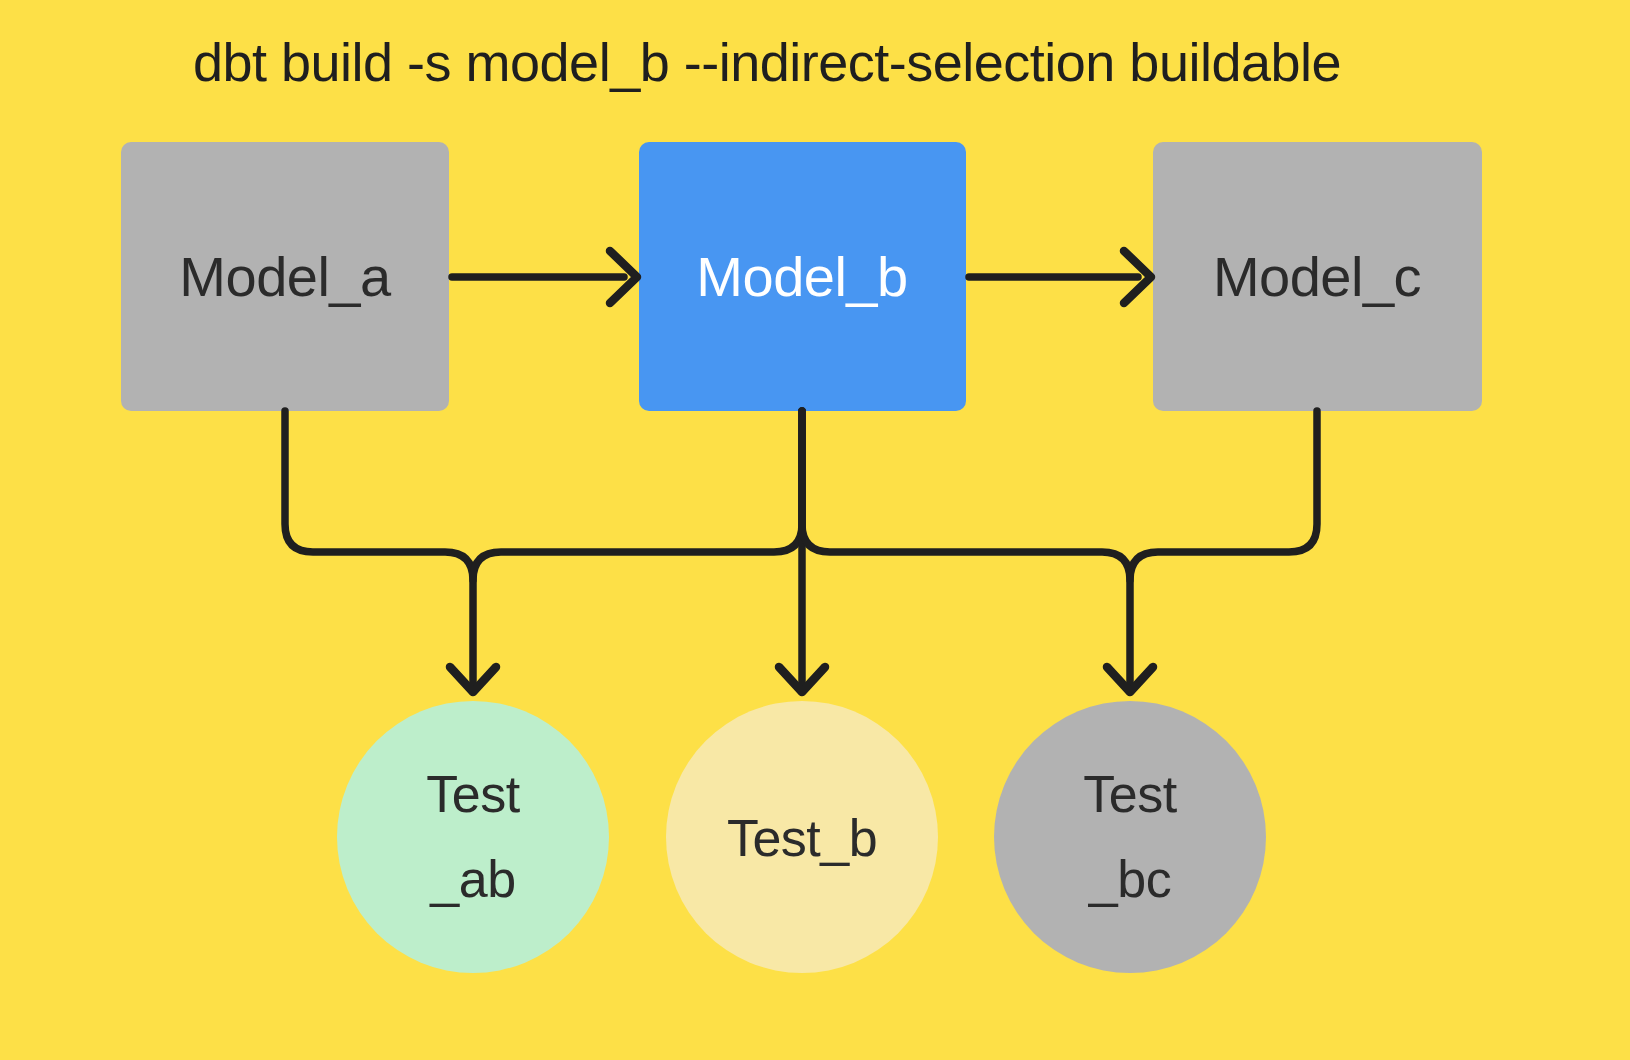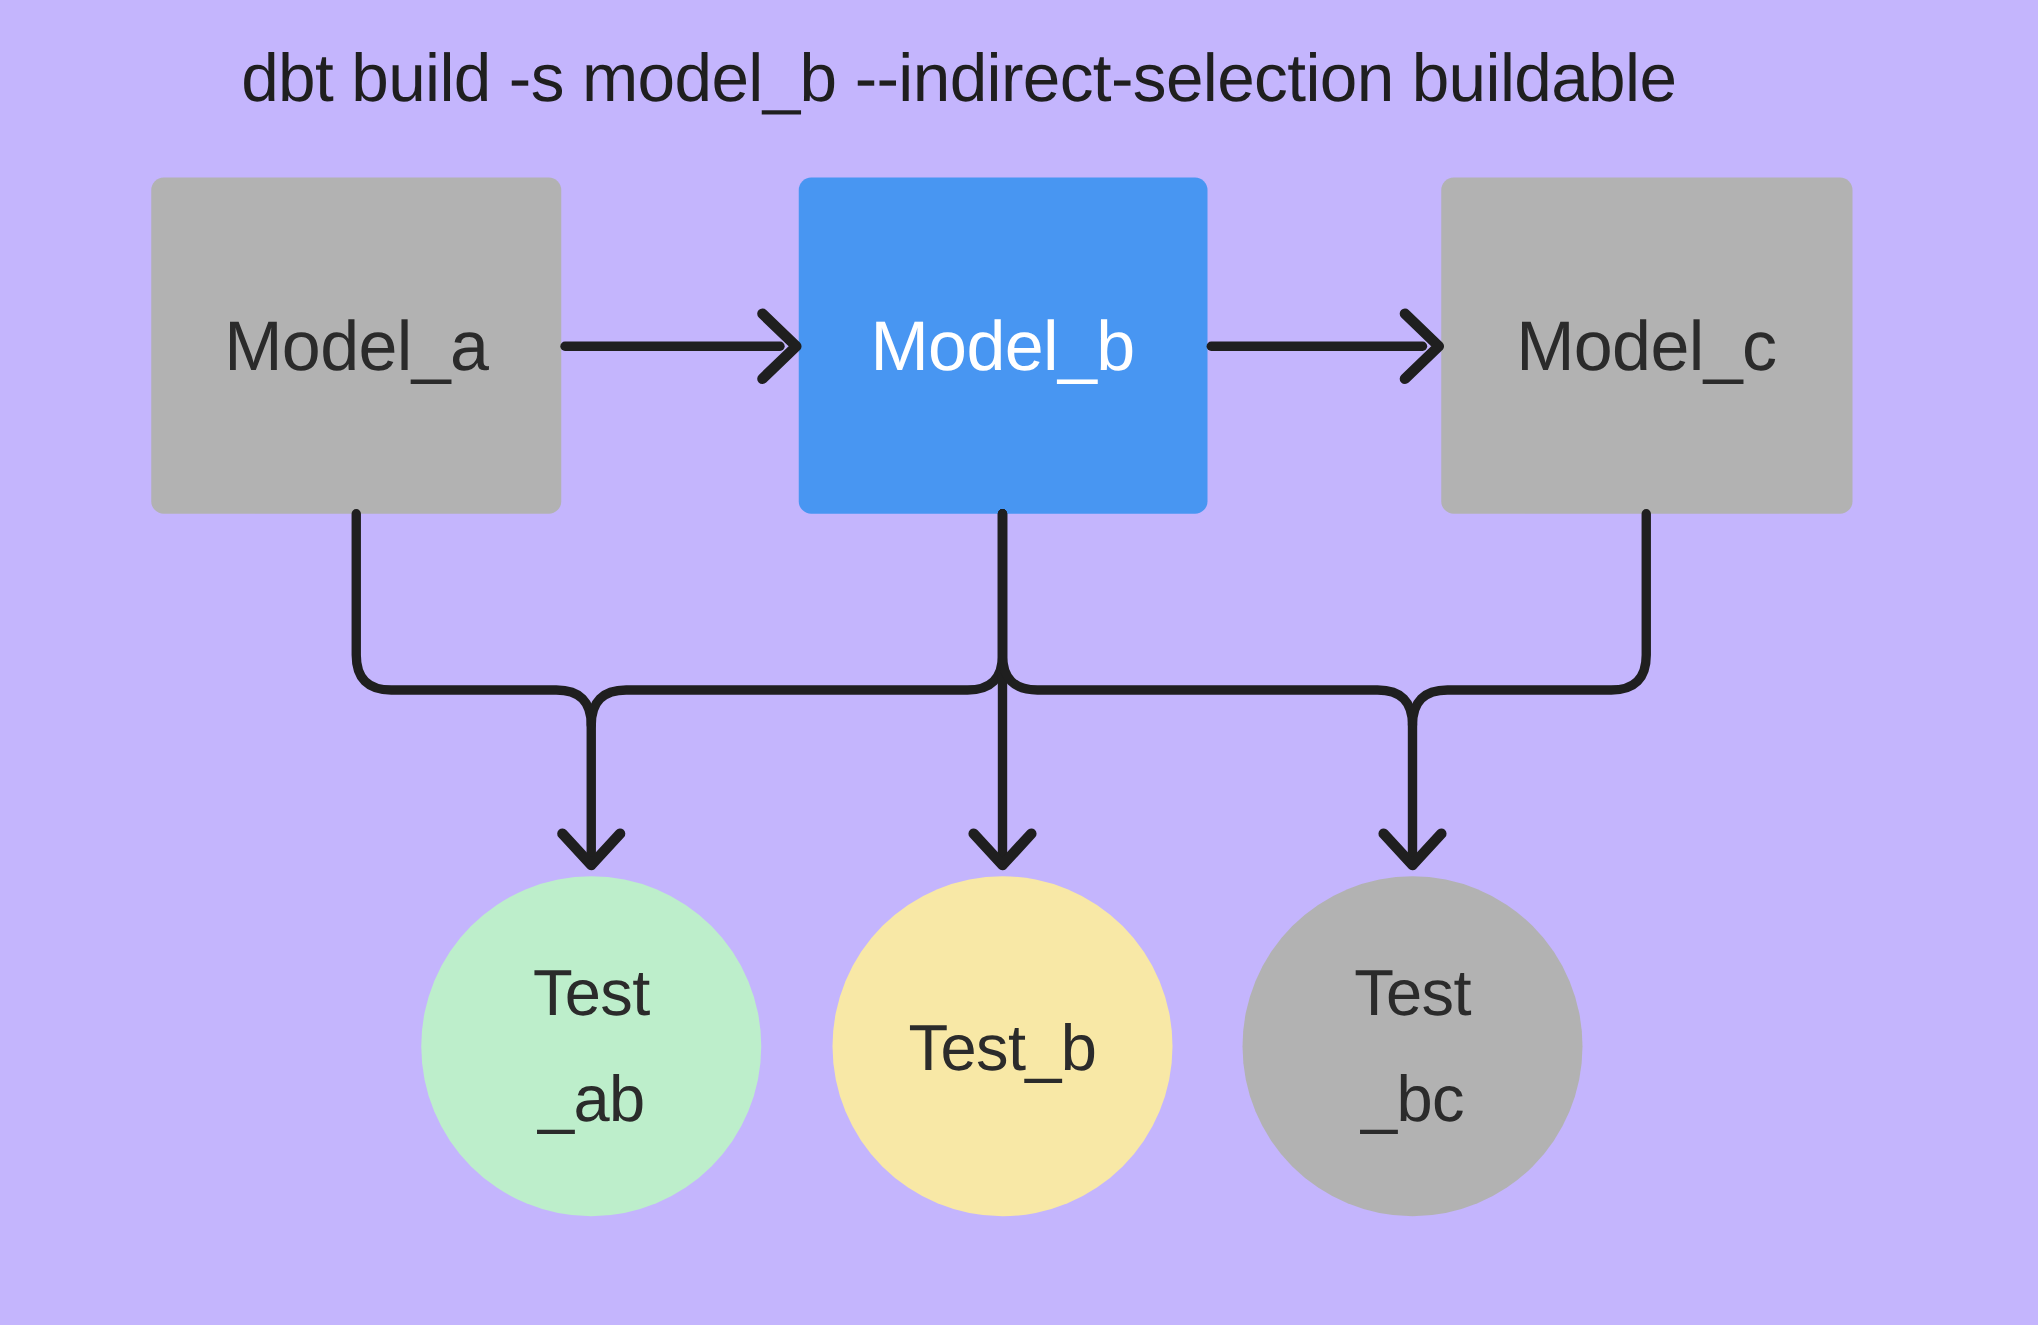--- a/index.html
+++ b/index.html
@@ -4,21 +4,21 @@
 <style>
   html, body {
     margin: 0;
     padding: 0;
     background: #ffffff;
   }
   .canvas {
     position: relative;
     width: 1630px;
     height: 1060px;
-    background: #c4b5fd;
+    background: #fde047;
     overflow: hidden;
   }
   svg {
     display: block;
     font-family: "Liberation Sans", sans-serif;
   }
   .title-text {
     font-size: 54px;
     font-weight: 500;
     letter-spacing: -0.5px;

